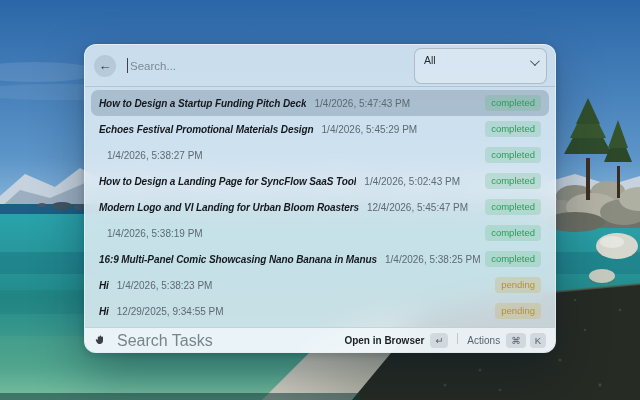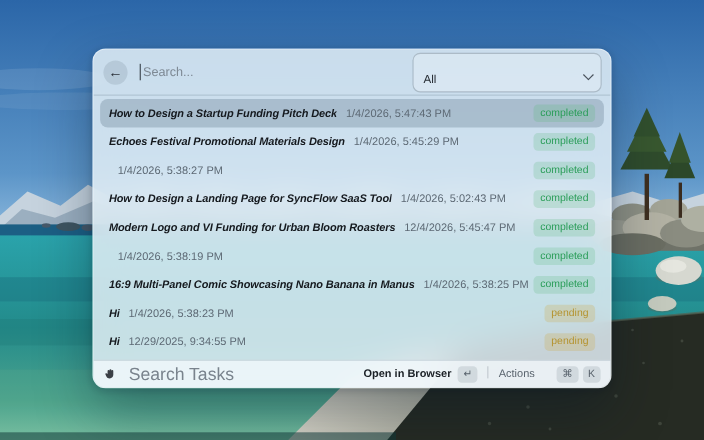--- a/index.html
+++ b/index.html
@@ -24,22 +24,22 @@
   .header { height:42px; flex:0 0 42px; display:flex; align-items:center; padding:0 8px 0 9px;
             border-bottom:1px solid rgba(110,128,145,.28); }
   .back-btn { width:22px; height:22px; border-radius:50%; background:rgba(40,55,70,.12);
               display:flex; align-items:center; justify-content:center;
               color:#2b3138; font-size:13px; cursor:pointer; flex:0 0 auto; }
   .caret { width:1px; height:15px; background:#3a424b; margin-left:11px; flex:0 0 auto; }
   .search-input { flex:1 1 auto; border:none; outline:none; background:transparent;
                   font-family:"Liberation Sans",sans-serif; font-size:11.5px; color:#20262d;
                   padding:0 8px 0 2px; min-width:0; }
   .search-input::placeholder { color:#7e8994; }
-  .dropdown { width:172px; height:23px; flex:0 0 auto; border:1px solid rgba(70,85,100,.30);
-              border-radius:7px; background:rgba(250,253,255,.30); display:flex; align-items:flex-start;
+  .dropdown { width:133px; height:23px; flex:0 0 auto; border:1px solid rgba(70,85,100,.30);
+              border-radius:7px; background:rgba(250,253,255,.30); display:flex; align-items:flex-end;
               padding:17px 9px; cursor:pointer; }
   .dropdown .dd-label { font-size:10.5px; color:#262c33; flex:1; }
   .chev { width:7px; height:7px; border-right:1.4px solid #49525c; border-bottom:1.4px solid #49525c;
           transform:rotate(45deg) translateY(-2px); flex:0 0 auto; }
 
   
   .list { flex:1 1 auto; padding:3px 6px; display:flex; flex-direction:column; }
   .row { height:26px; flex:0 0 26px; display:flex; align-items:center; padding:0 8px;
          border-radius:7px; cursor:pointer; white-space:nowrap; overflow:hidden; }
   .row.selected { background:rgba(114,137,155,.38); }
@@ -56,21 +56,21 @@
             background:rgba(247,251,253,.72); border-top:1px solid rgba(110,128,145,.30); }
   .logo { width:14px; height:14px; flex:0 0 auto; display:flex; align-items:center; }
   .mode-label { font-size:16px; color:#79838d; margin-left:9px; }
   .f-right { margin-left:auto; display:flex; align-items:flex-start; gap:6px; }
   .open-btn { display:flex; align-items:center; gap:6px; cursor:pointer; }
   .open-label { font-size:10px; font-weight:bold; color:#1b2026; }
   .key { background:rgba(45,60,75,.12); color:#555f69; border-radius:4px; font-size:9.5px;
          line-height:1; padding:3px 5px; min-width:16px; text-align:center; }
   .vsep { width:1px; height:11px; background:rgba(45,60,75,.22); margin:0 3px; }
   .actions-btn { display:flex; align-items:center; gap:4px; cursor:pointer; }
-  .actions-label { font-size:10px; color:#59636d; margin-right:16px; }
+  .actions-label { font-size:10px; color:#59636d; margin-right:2px; }
 </style>
 </head>
 <body>
 
 <svg class="wallpaper" viewBox="0 0 640 400" preserveAspectRatio="none" aria-hidden="true">
   <defs>
     <linearGradient id="sky" x1="0" y1="0" x2="0" y2="1">
       <stop offset="0" stop-color="#2b66a8"></stop>
         <stop offset="0.75" stop-color="#5c95c8"></stop>
         <stop offset="1" stop-color="#8ab7dc"></stop>
@@ -188,21 +188,21 @@
     <div class="row">
       <span class="time">1/4/2026, 5:38:27 PM</span>
       <span class="badge" data-status="completed">completed</span>
     </div>
     <div class="row">
       <span class="title">How to Design a Landing Page for SyncFlow SaaS Tool</span>
       <span class="time">1/4/2026, 5:02:43 PM</span>
       <span class="badge" data-status="completed">completed</span>
     </div>
     <div class="row">
-      <span class="title">Modern Logo and VI Funding for Urban Bloom Roasters</span>
+      <span class="title">Modern Logo and VI Landing for Urban Bloom Roasters</span>
       <span class="time">12/4/2026, 5:45:47 PM</span>
       <span class="badge" data-status="completed">completed</span>
     </div>
     <div class="row">
       <span class="time">1/4/2026, 5:38:19 PM</span>
       <span class="badge" data-status="completed">completed</span>
     </div>
     <div class="row">
       <span class="title">16:9 Multi-Panel Comic Showcasing Nano Banana in Manus</span>
       <span class="time">1/4/2026, 5:38:25 PM</span>

